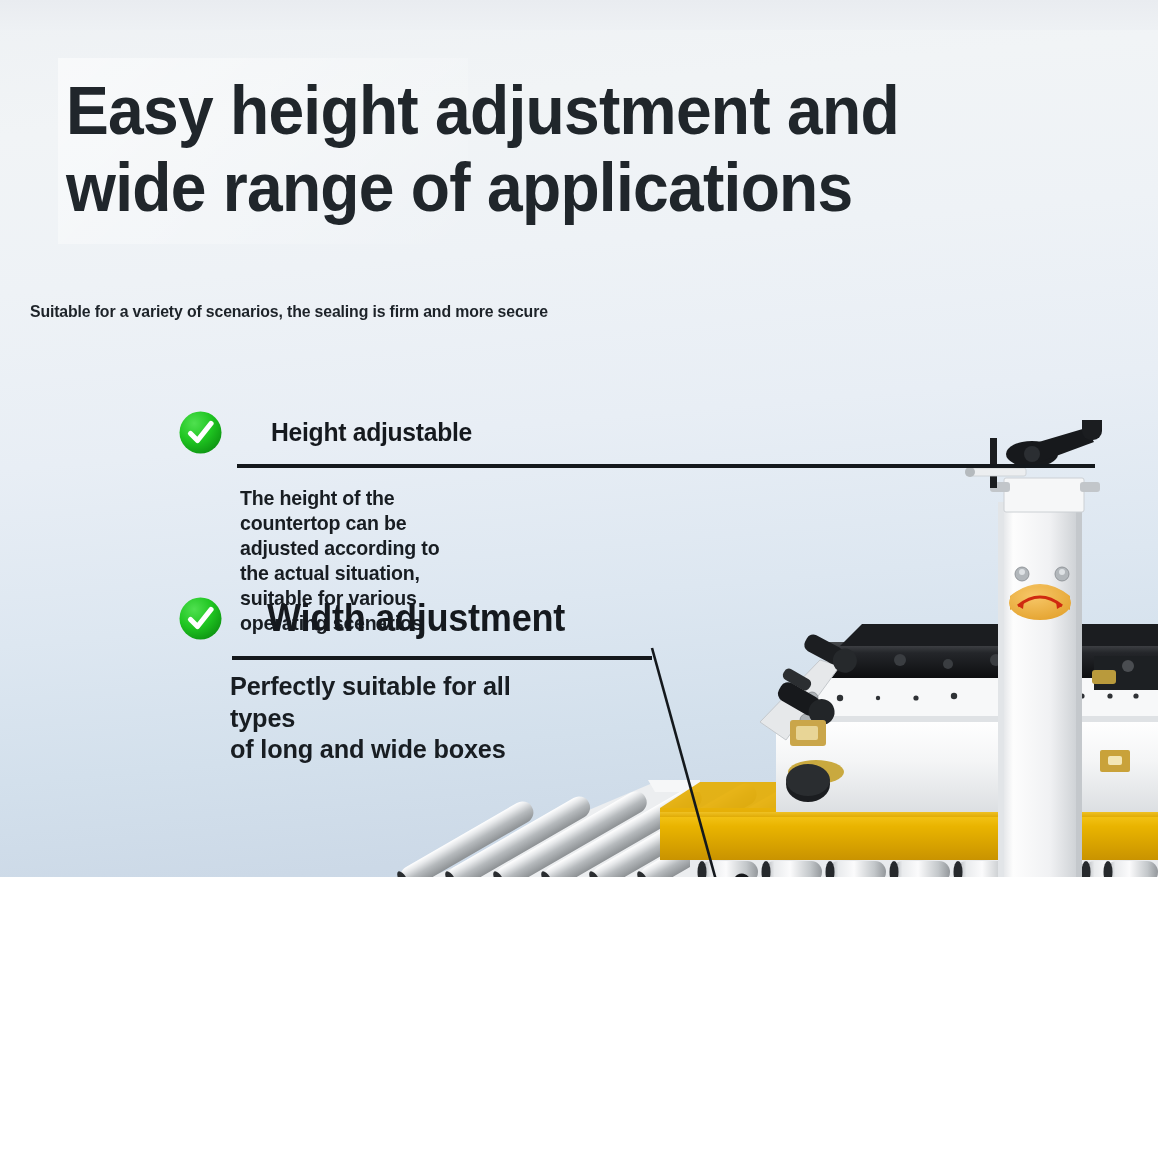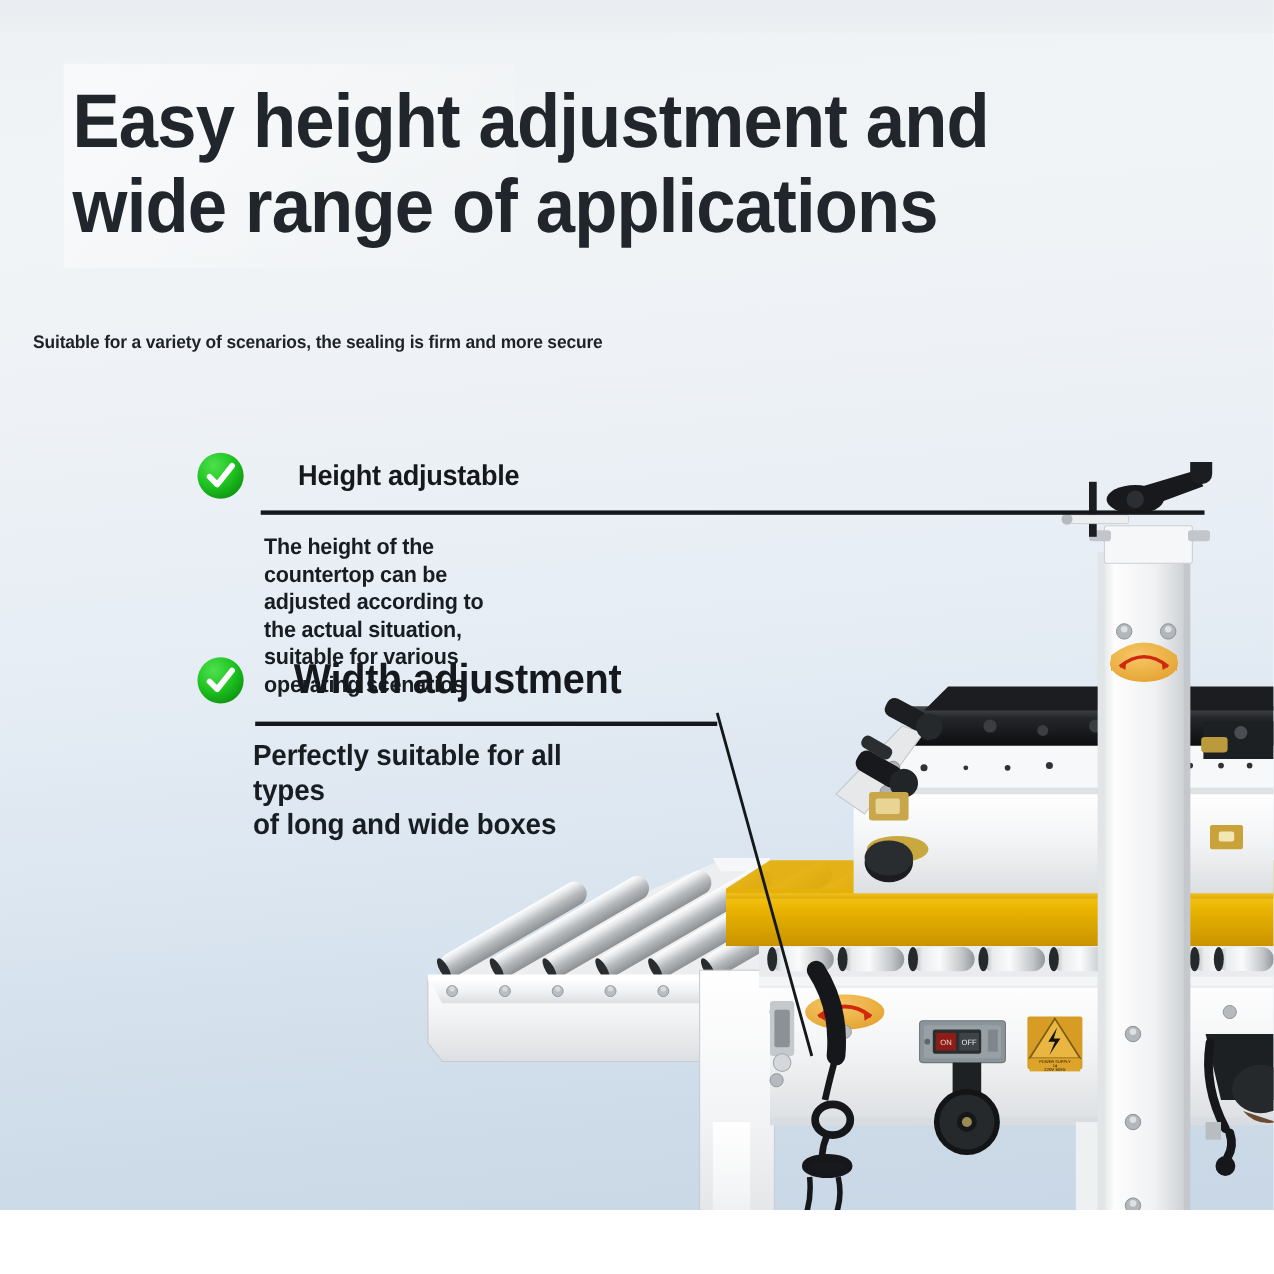--- a/index.html
+++ b/index.html
@@ -6,21 +6,21 @@
   * { margin:0; padding:0; box-sizing:border-box; }
   html,body { width:1158px; height:1158px; }
   body {
     font-family: "Liberation Sans", sans-serif;
     background: #ffffff;
     overflow: hidden;
   }
   #stage {
     position: relative;
     width: 1158px;
-    height: 1100px;
+    height: 877px;
     overflow: hidden;
     background: linear-gradient(175deg,
         #eef1f4 0%,
         #f1f4f6 14%,
         #eef2f6 30%,
         #e8eef5 48%,
         #dde7f1 66%,
         #d3e0ec 80%,
         #ccd9e7 92%,
         #c9d7e6 100%);

